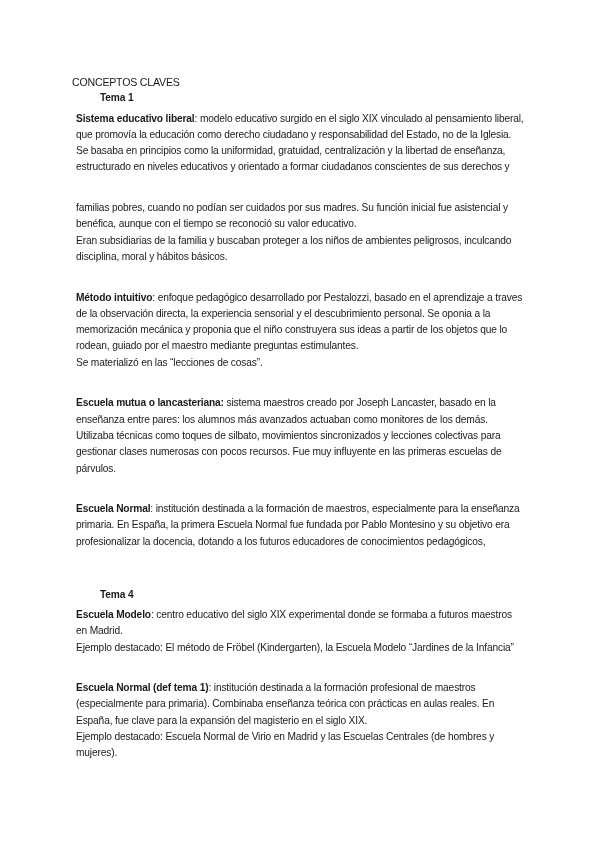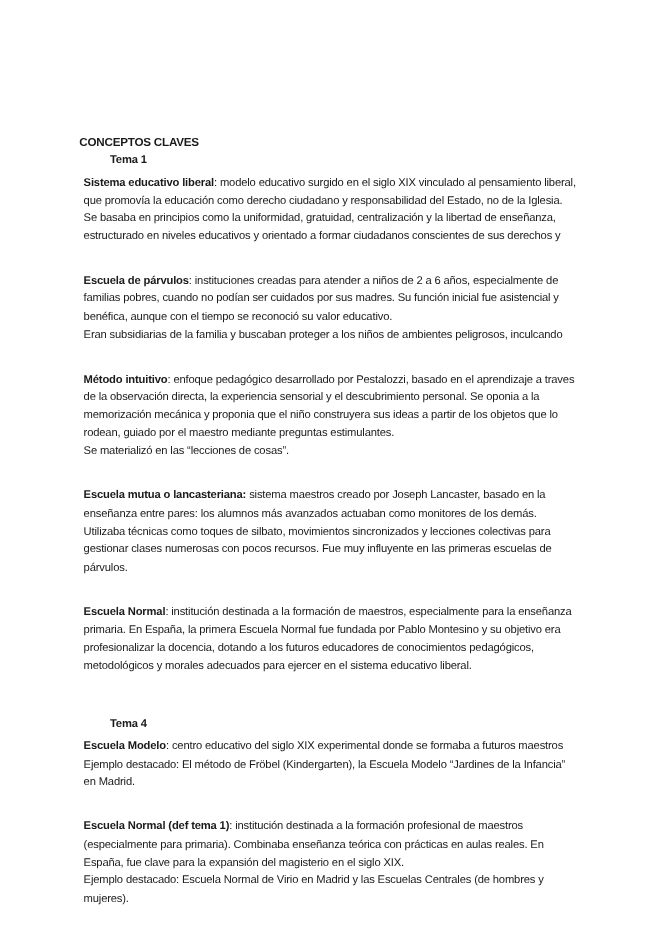--- a/index.html
+++ b/index.html
@@ -22,24 +22,23 @@
     width: 470px;
   }
   .line {
     font-size: 10.2px;
     line-height: 16.3px;
     height: 16.3px;
     white-space: nowrap;
     letter-spacing: -0.15px;
   }
   .title {
-    font-weight: bold;
+    font-weight: normal;
     font-size: 10.6px;
     letter-spacing: -0.2px;
-    margin-top: 48px;
   }
   .tema {
     font-weight: bold;
     margin-left: 28px;
   }
   .gap {
     height: 16.3px;
   }
   .gap2 {
     height: 32.6px;
@@ -61,24 +60,24 @@
 
   <div class="entry">
     <div class="line"><b class="term">Sistema educativo liberal</b><span>: modelo educativo surgido en el siglo XIX vinculado al pensamiento liberal,</span></div>
     <div class="line">que promovía la educación como derecho ciudadano y responsabilidad del Estado, no de la Iglesia.</div>
     <div class="line">Se basaba en principios como la uniformidad, gratuidad, centralización y la libertad de enseñanza,</div>
     <div class="line">estructurado en niveles educativos y orientado a formar ciudadanos conscientes de sus derechos y</div>
   </div>
   <div class="gap"></div>
 
   <div class="entry">
-    <div class="line"><b class="term">Escuela de párvulos</b><span>: instituciones creadas para atender a niños de 2 a 6 años, especialmente de</span></div>
     <div class="line">familias pobres, cuando no podían ser cuidados por sus madres. Su función inicial fue asistencial y</div>
     <div class="line">benéfica, aunque con el tiempo se reconoció su valor educativo.</div>
     <div class="line">Eran subsidiarias de la familia y buscaban proteger a los niños de ambientes peligrosos, inculcando</div>
+    <div class="line">disciplina, moral y hábitos básicos.</div>
   </div>
   <div class="gap"></div>
 
   <div class="entry">
     <div class="line"><b class="term">Método intuitivo</b><span>: enfoque pedagógico desarrollado por Pestalozzi, basado en el aprendizaje a traves</span></div>
     <div class="line">de la observación directa, la experiencia sensorial y el descubrimiento personal. Se oponia a la</div>
     <div class="line">memorización mecánica y proponia que el niño construyera sus ideas a partir de los objetos que lo</div>
     <div class="line">rodean, guiado por el maestro mediante preguntas estimulantes.</div>
     <div class="line">Se materializó en las “lecciones de cosas”.</div>
   </div>
@@ -90,30 +89,29 @@
     <div class="line">Utilizaba técnicas como toques de silbato, movimientos sincronizados y lecciones colectivas para</div>
     <div class="line">gestionar clases numerosas con pocos recursos. Fue muy influyente en las primeras escuelas de</div>
     <div class="line">párvulos.</div>
   </div>
   <div class="gap"></div>
 
   <div class="entry">
     <div class="line"><b class="term">Escuela Normal</b><span>: institución destinada a la formación de maestros, especialmente para la enseñanza</span></div>
     <div class="line">primaria. En España, la primera Escuela Normal fue fundada por Pablo Montesino y su objetivo era</div>
     <div class="line">profesionalizar la docencia, dotando a los futuros educadores de conocimientos pedagógicos,</div>
-    <div class="line">metodológicos y morales adecuados para ejercer en el sistema educativo liberal.</div>
   </div>
   <div class="gap2"></div>
 
   <div class="line tema">Tema 4</div>
 
   <div class="entry">
     <div class="line"><b class="term">Escuela Modelo</b><span>: centro educativo del siglo XIX experimental donde se formaba a futuros maestros</span></div>
+    <div class="line">en Madrid.</div>
     <div class="line">Ejemplo destacado: El método de Fröbel (Kindergarten), la Escuela Modelo “Jardines de la Infancia”</div>
-    <div class="line">en Madrid.</div>
   </div>
   <div class="gap"></div>
 
   <div class="entry">
     <div class="line"><b class="term">Escuela Normal (def tema 1)</b><span>: institución destinada a la formación profesional de maestros</span></div>
     <div class="line">(especialmente para primaria). Combinaba enseñanza teórica con prácticas en aulas reales. En</div>
     <div class="line">España, fue clave para la expansión del magisterio en el siglo XIX.</div>
     <div class="line">Ejemplo destacado: Escuela Normal de Virio en Madrid y las Escuelas Centrales (de hombres y</div>
     <div class="line">mujeres).</div>
   </div>

